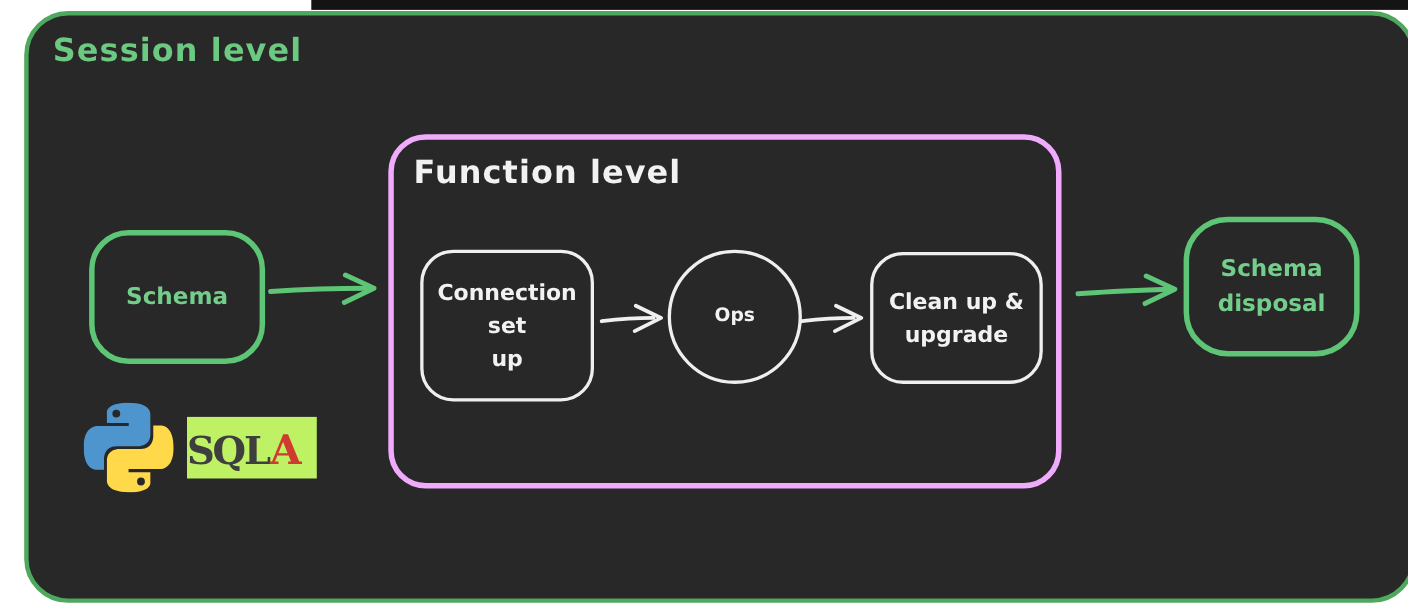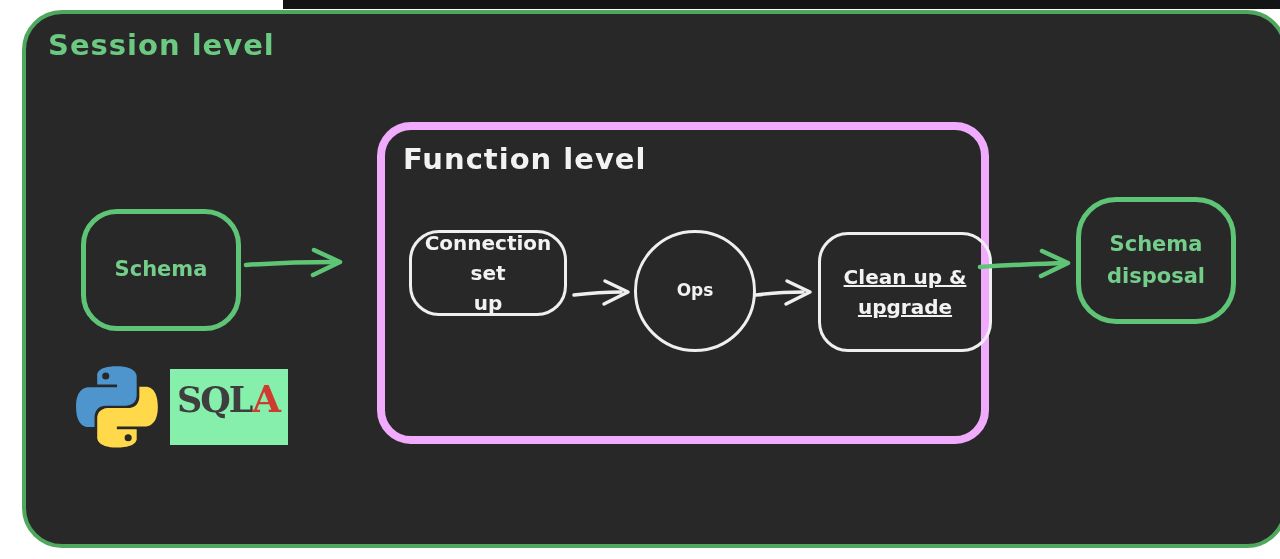--- a/index.html
+++ b/index.html
@@ -14,47 +14,47 @@
     position:absolute;left:22px;top:10px;width:1265px;height:538px;
     box-sizing:border-box;background:#282828;
     border:4px solid #4ea85e;border-radius:40px;
   }
   .panel-title{
     position:absolute;font-weight:600;letter-spacing:1px;white-space:nowrap;
   }
   .session-title{left:22px;top:14px;font-size:29px;color:#6cc981;}
   .function-panel{
     position:absolute;left:327px;top:108px;width:612px;height:322px;
-    box-sizing:border-box;border:8px solid #f0abfc;border-radius:34px;background:transparent;margin-left:24px;
+    box-sizing:border-box;border:5px solid #f0abfc;border-radius:34px;background:transparent;
   }
   .function-title{left:18px;top:12px;font-size:29px;color:#f2f2f2;}
   .node{
     position:absolute;box-sizing:border-box;display:flex;flex-direction:column;
     align-items:center;justify-content:center;text-align:center;line-height:1.5;
   }
   .green-box{
     border:5px solid #5ec476;border-radius:36px;color:#74cd8a;font-size:21px;font-weight:700;
   }
   .white-box{
     border:3px solid #efefef;border-radius:30px;color:#f2f2f2;font-size:20px;font-weight:600;
   }
   .schema-upgrade{left:55px;top:195px;width:160px;height:122px;}
   .schema-downgrade{left:1050px;top:183px;width:160px;height:127px;border-radius:40px;}
-  .connection-box{left:24px;top:100px;width:158px;height:86px;}
-  .cleanup-box{left:433px;top:102px;width:174px;height:120px;text-decoration:underline;}
+  .connection-box{left:24px;top:100px;width:158px;height:138px;}
+  .cleanup-box{left:433px;top:102px;width:157px;height:120px;}
   .ops-circle{
     left:249px;top:100px;width:122px;height:122px;border-radius:50%;
     border:3px solid #efefef;color:#f2f2f2;font-size:17px;font-weight:600;justify-content:center;
   }
   .arrow{position:absolute;}
   .logos{position:absolute;left:50px;top:352px;display:flex;align-items:center;gap:12px;}
   .python-logo{width:82px;height:82px;}
   .sqla-logo{
-    width:118px;height:76px;background:#86efac;display:flex;align-items:baseline;
-    justify-content:center;padding-top:8px;box-sizing:border-box;
+    width:118px;height:56px;background:#bef264;display:flex;align-items:baseline;
+    padding-top:8px;box-sizing:border-box;
     font-family:"DejaVu Serif",serif;font-weight:bold;
   }
   .sqla-sql{color:#3e3e3e;font-size:35px;letter-spacing:-2px;}
   .sqla-a{color:#cf3b2e;font-size:37px;margin-left:1px;}
 </style>
 </head>
 <body>
 
 <div class="stage">
 

